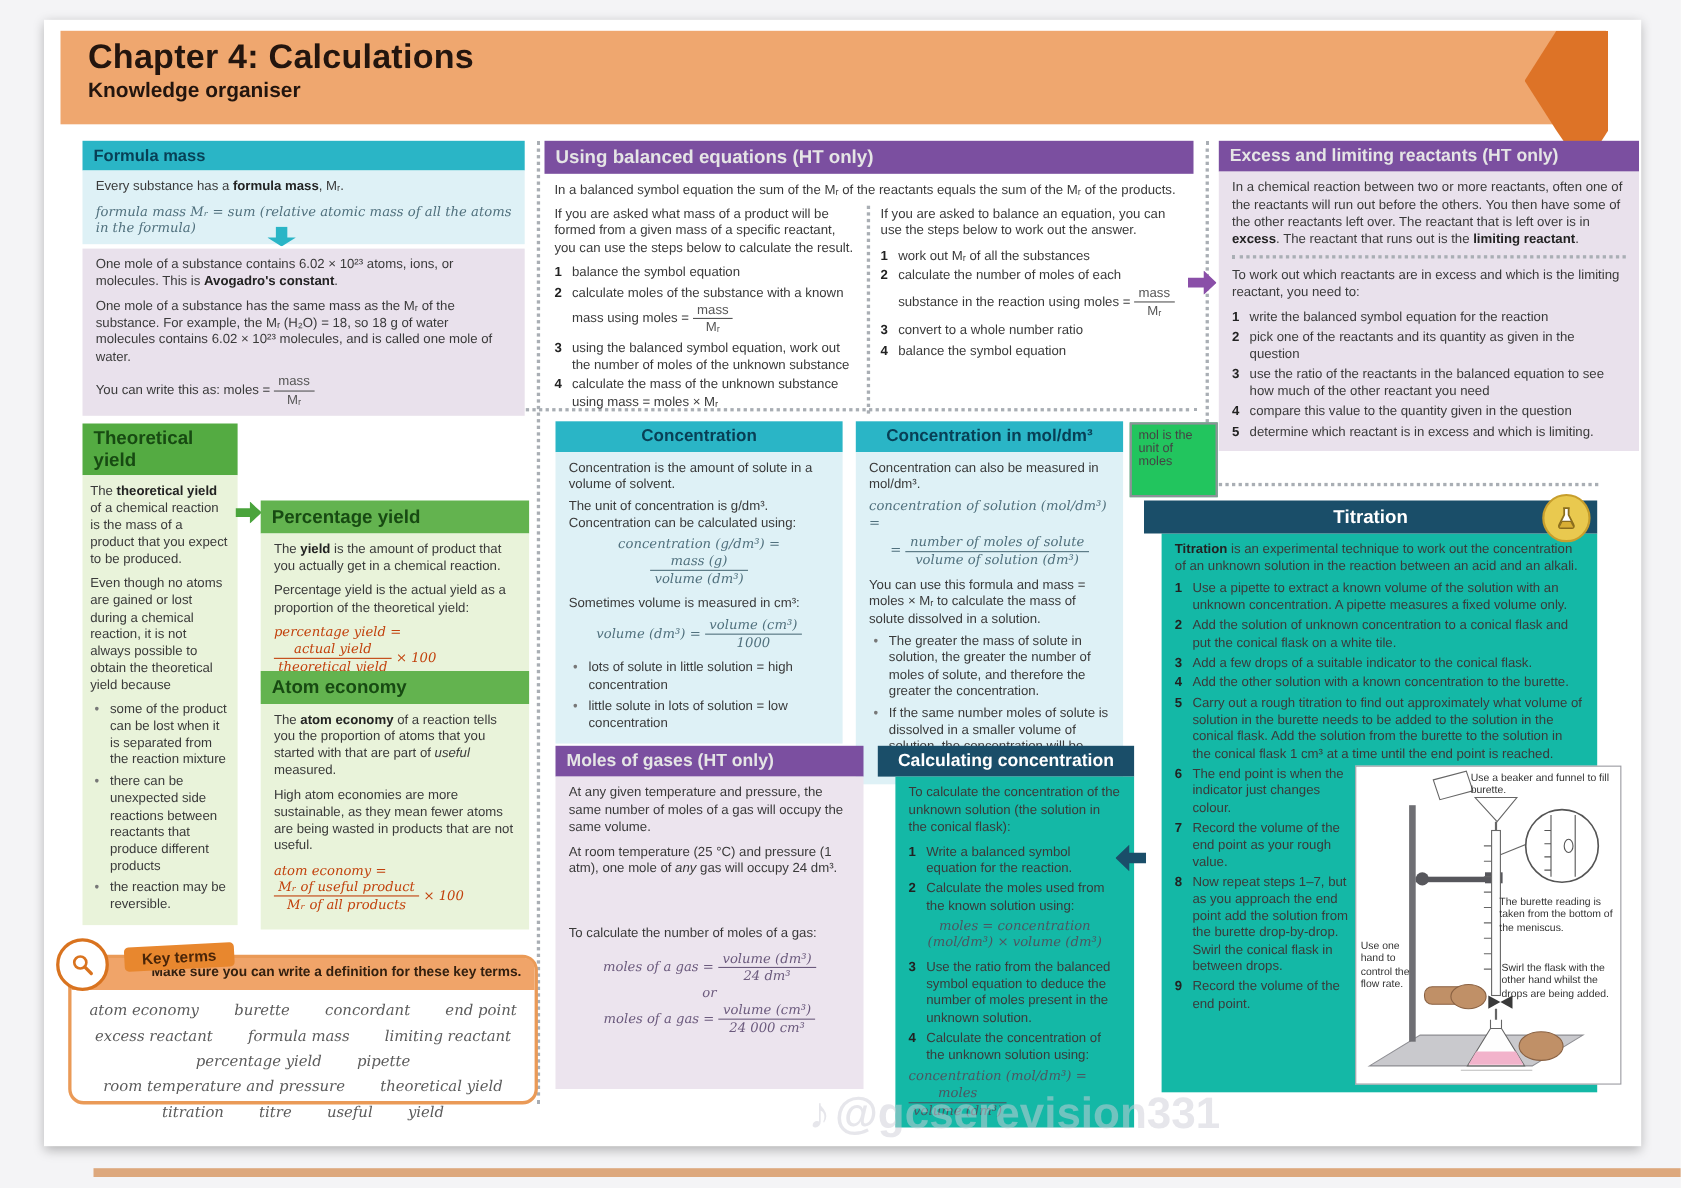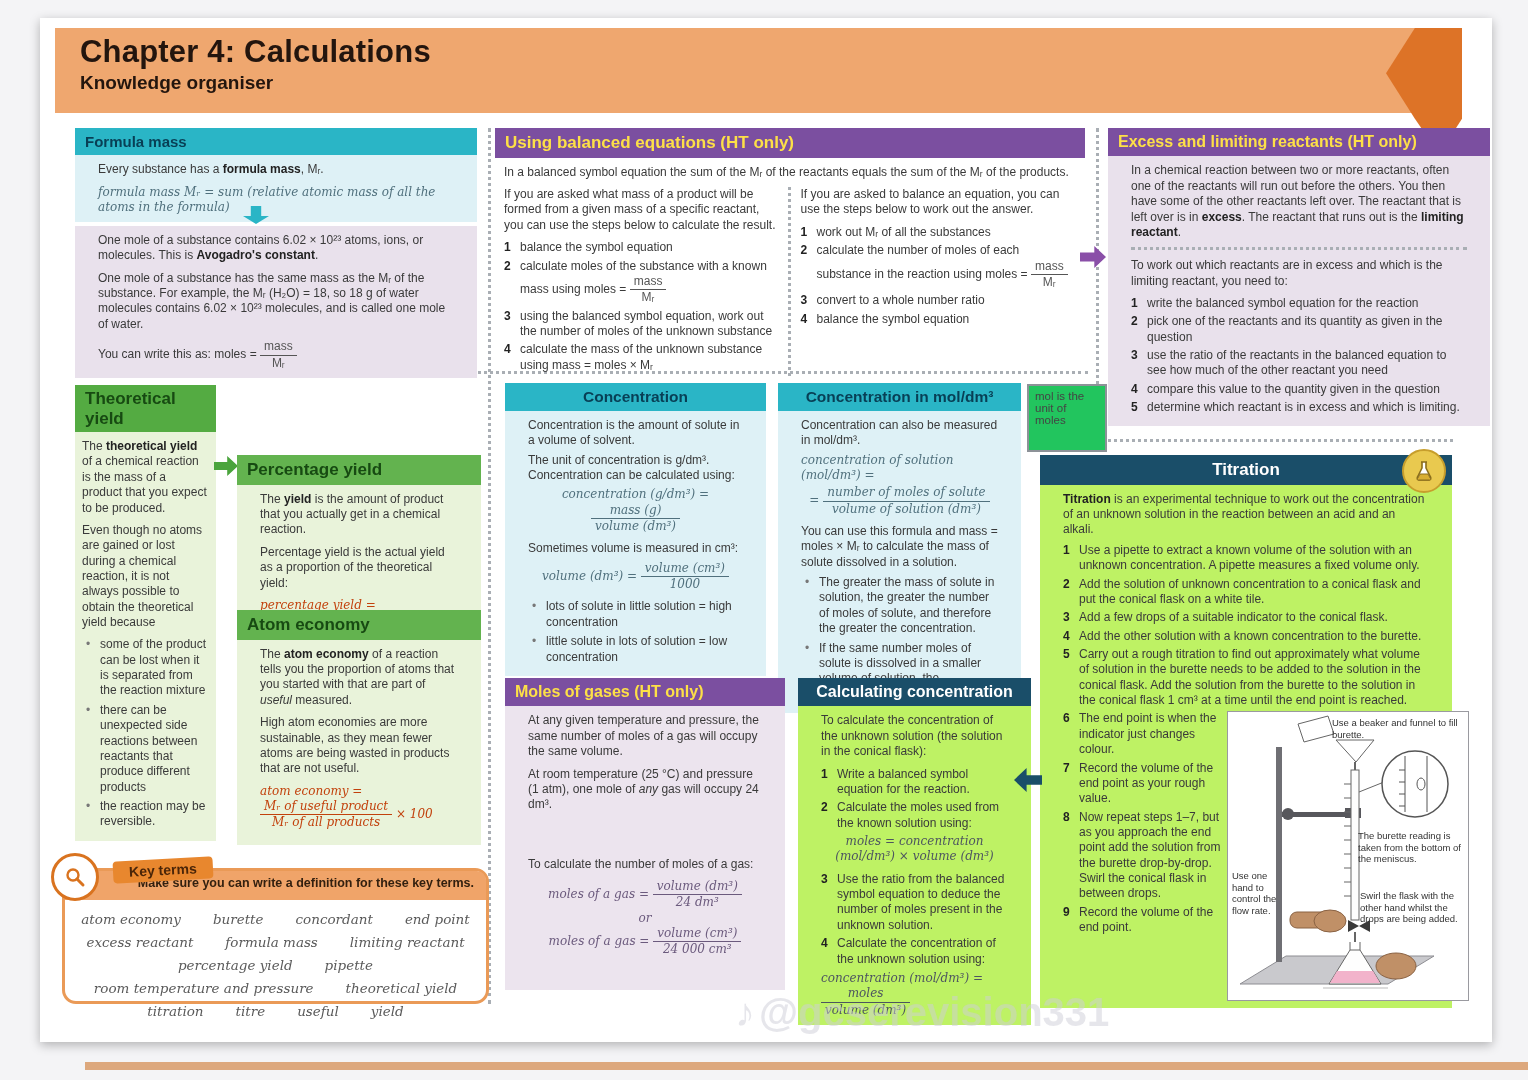--- a/index.html
+++ b/index.html
@@ -12,32 +12,32 @@
   .band h1{margin:6px 0 0 25px;font-size:31px;font-weight:800;color:#23150e;letter-spacing:.2px;}
   .band h2{margin:2px 0 0 25px;font-size:19px;font-weight:700;color:#23150e;}
   .pent{position:absolute;left:1386px;top:28px;width:76px;height:126px;background:#dd7327;
         clip-path:polygon(38% 0,100% 0,100% 72%,70% 100%,38% 72%,0 36%);}
   
   .dv{position:absolute;width:0;border-left:3px dotted #a9aeb4;}
   .dh{position:absolute;height:0;border-top:3px dotted #a9aeb4;}
   
   .box{position:absolute;font-size:12px;line-height:1.28;}
   .hd{font-weight:700;padding:4px 10px;}
-  .bd{padding:7px 23px;}
+  .bd{padding:7px 12px;}
   .hd.teal{background:#2ab5c6;color:#083f55;font-size:15px;}
   .hd.tealc{background:#2ab5c6;color:#083f55;font-size:15.5px;text-align:center;}
-  .hd.purple{background:#7b4fa0;color:#fde047;font-size:17px;}
+  .hd.purple{background:#7b4fa0;color:#e5e5e5;font-size:17px;}
   .hd.green{background:#54ab42;color:#174a12;font-size:17px;}
   .hd.green2{background:#63b34f;color:#174a12;font-size:17px;}
   .hd.navy{background:#1a4e69;color:#fff;font-size:17px;text-align:center;}
   .bd.teal{background:#def1f6;}
   .bd.purple{background:#e9e1ec;}
   .bd.purple2{background:#ece4ee;}
   .bd.green{background:#e9f3da;}
-  .bd.grey{background:#bef264;}
+  .bd.grey{background:#14b8a6;margin-left:16px;}
   .bd p{margin:0 0 7px 0;}
   b{color:#222;}
   .step{display:flex;margin:0 0 3px 0;}
   .step .n{width:16px;flex:none;font-weight:700;color:#222;}
   .step .t{flex:1;}
   .bul{display:flex;margin:0 0 4px 0;}
   .bul::before{content:"•";flex:none;width:14px;margin-left:4px;color:#777;}
   
   .formula{font-family:"DejaVu Serif",serif;font-style:italic;color:#50707d;margin:3px 0 8px 0;text-align:center;}
   .g .formula{color:#c2410c;} .p .formula{color:#6b5a7d;} .n2 .formula{color:#4d5560;}

